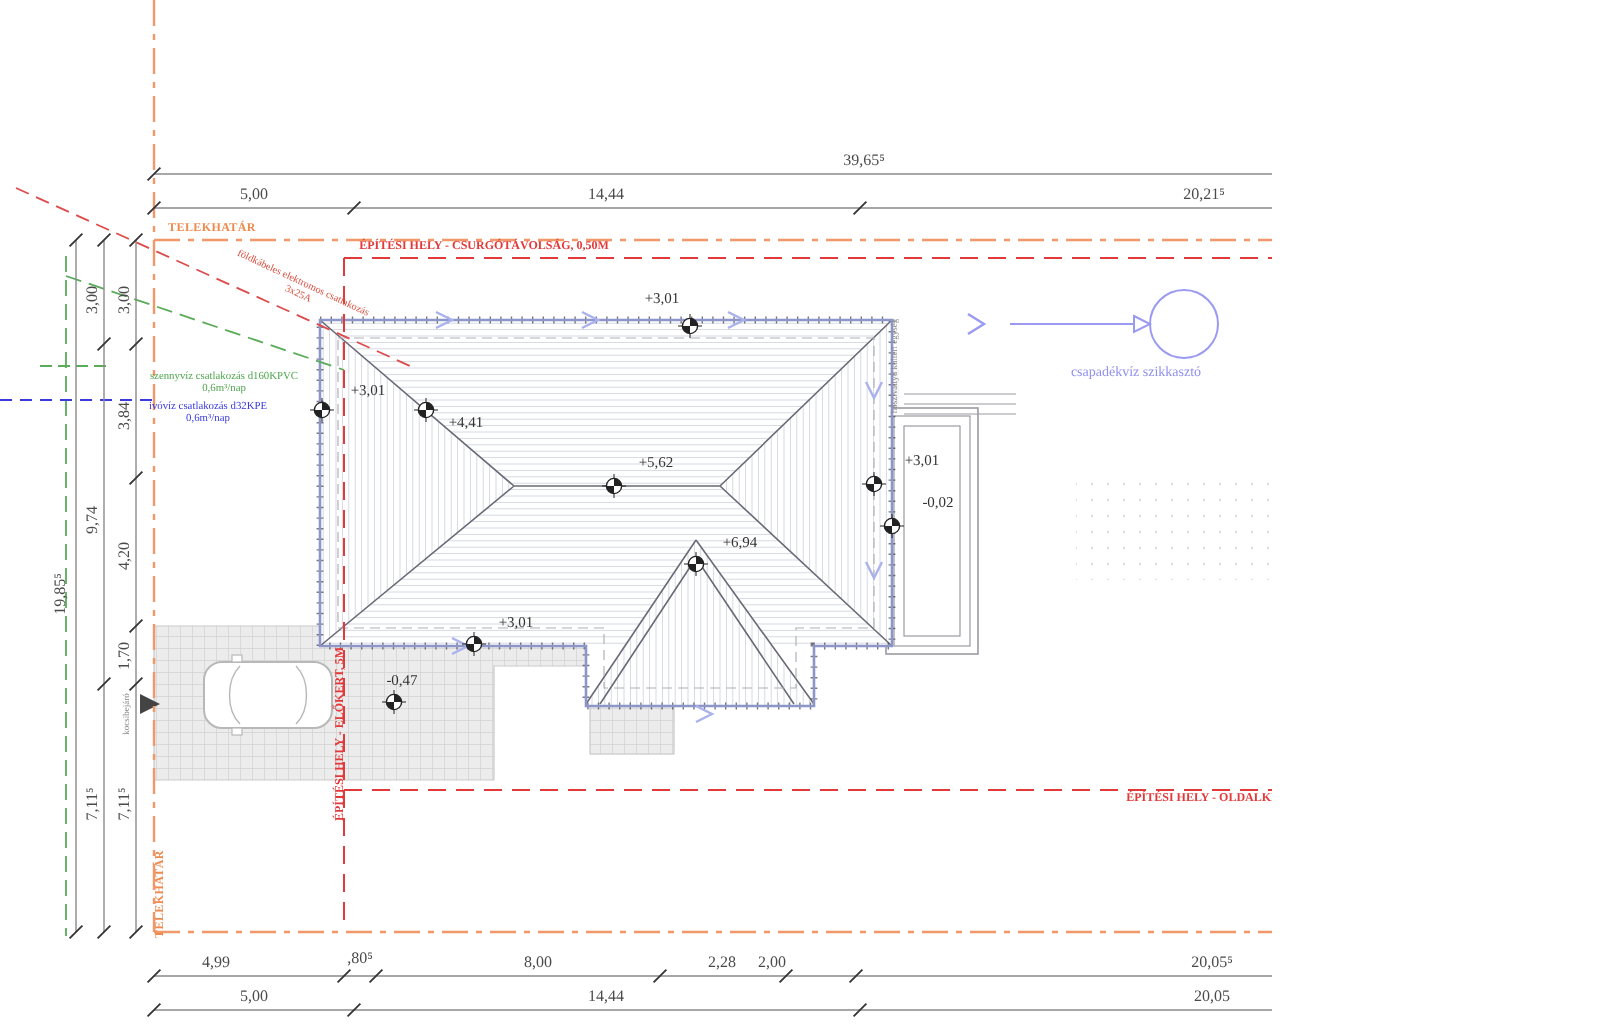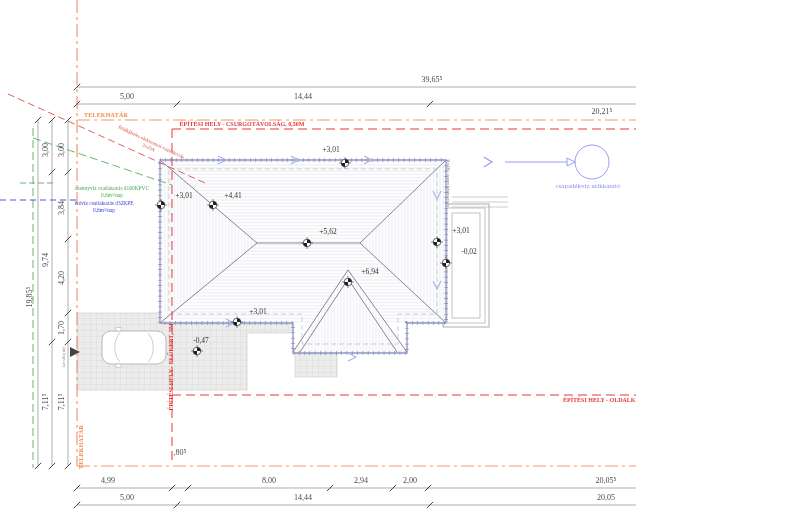--- a/index.html
+++ b/index.html
@@ -192,27 +192,27 @@
     <use href="#bm" x="197" y="351"></use>
     <use href="#bm" x="437" y="242"></use>
     <use href="#bm" x="446" y="263"></use>
   </g>
 </svg>
 
 
 <span class="lbl dim" style="left:432px;top:80px">39,65⁵</span>
 <span class="lbl dim" style="left:127px;top:97px">5,00</span>
 <span class="lbl dim" style="left:303px;top:97px">14,44</span>
-<span class="lbl dim" style="left:602px;top:112px">20,21⁵</span>
+<span class="lbl dim" style="left:602px;top:97px">20,21⁵</span>
 
 <span class="lbl dim" style="left:108px;top:481px">4,99</span>
-<span class="lbl dim" style="left:180px;top:453px">,80⁵</span>
+<span class="lbl dim" style="left:180px;top:479px">,80⁵</span>
 <span class="lbl dim" style="left:269px;top:481px">8,00</span>
-<span class="lbl dim" style="left:361px;top:481px">2,94</span>
-<span class="lbl dim" style="left:410px;top:481px">2,00</span>
+<span class="lbl dim" style="left:361px;top:481px">2,28</span>
+<span class="lbl dim" style="left:386px;top:481px">2,00</span>
 <span class="lbl dim" style="left:606px;top:481px">20,05⁵</span>
 <span class="lbl dim" style="left:127px;top:498px">5,00</span>
 <span class="lbl dim" style="left:303px;top:498px">14,44</span>
 <span class="lbl dim" style="left:606px;top:498px">20,05</span>
 
 <span class="lbl dim rot" style="left:30px;top:297px">19,85⁵</span>
 <span class="lbl dim rot" style="left:46px;top:150px">3,00</span>
 <span class="lbl dim rot" style="left:46px;top:260px">9,74</span>
 <span class="lbl dim rot" style="left:46px;top:402px">7,11⁵</span>
 <span class="lbl dim rot" style="left:62px;top:150px">3,00</span>
@@ -243,28 +243,28 @@
   <span>3x25A</span>
 </div>
 <div class="lbl green u2" style="left:112px;top:192px">
   <span>szennyvíz csatlakozás d160KPVC</span>
   <span>0,6m³/nap</span>
 </div>
 <div class="lbl blue u2" style="left:104px;top:207px">
   <span>ivóvíz csatlakozás d32KPE</span>
   <span>0,6m³/nap</span>
 </div>
-<span class="lbl lav" style="left:588px;top:186px">csapadékvíz szikkasztó</span>
+<span class="lbl lav" style="left:568px;top:186px">csapadékvíz szikkasztó</span>
 <span class="lbl tinyv" style="left:448px;top:183px">hőszivattyú kültéri egység</span>
 <span class="lbl tinyv" style="left:64px;top:357px">kocsibejáró</span>
 
 
 <span class="lbl level" style="left:331px;top:150px">+3,01</span>
 <span class="lbl level" style="left:184px;top:196px">+3,01</span>
-<span class="lbl level" style="left:233px;top:196px">+4,41</span>
+<span class="lbl level" style="left:233px;top:212px">+4,41</span>
 <span class="lbl level" style="left:328px;top:232px">+5,62</span>
 <span class="lbl level" style="left:370px;top:272px">+6,94</span>
 <span class="lbl level" style="left:258px;top:312px">+3,01</span>
 <span class="lbl level" style="left:201px;top:341px">-0,47</span>
 <span class="lbl level" style="left:461px;top:231px">+3,01</span>
 <span class="lbl level" style="left:469px;top:252px">-0,02</span>
 
 </div>
 
 </body></html>

